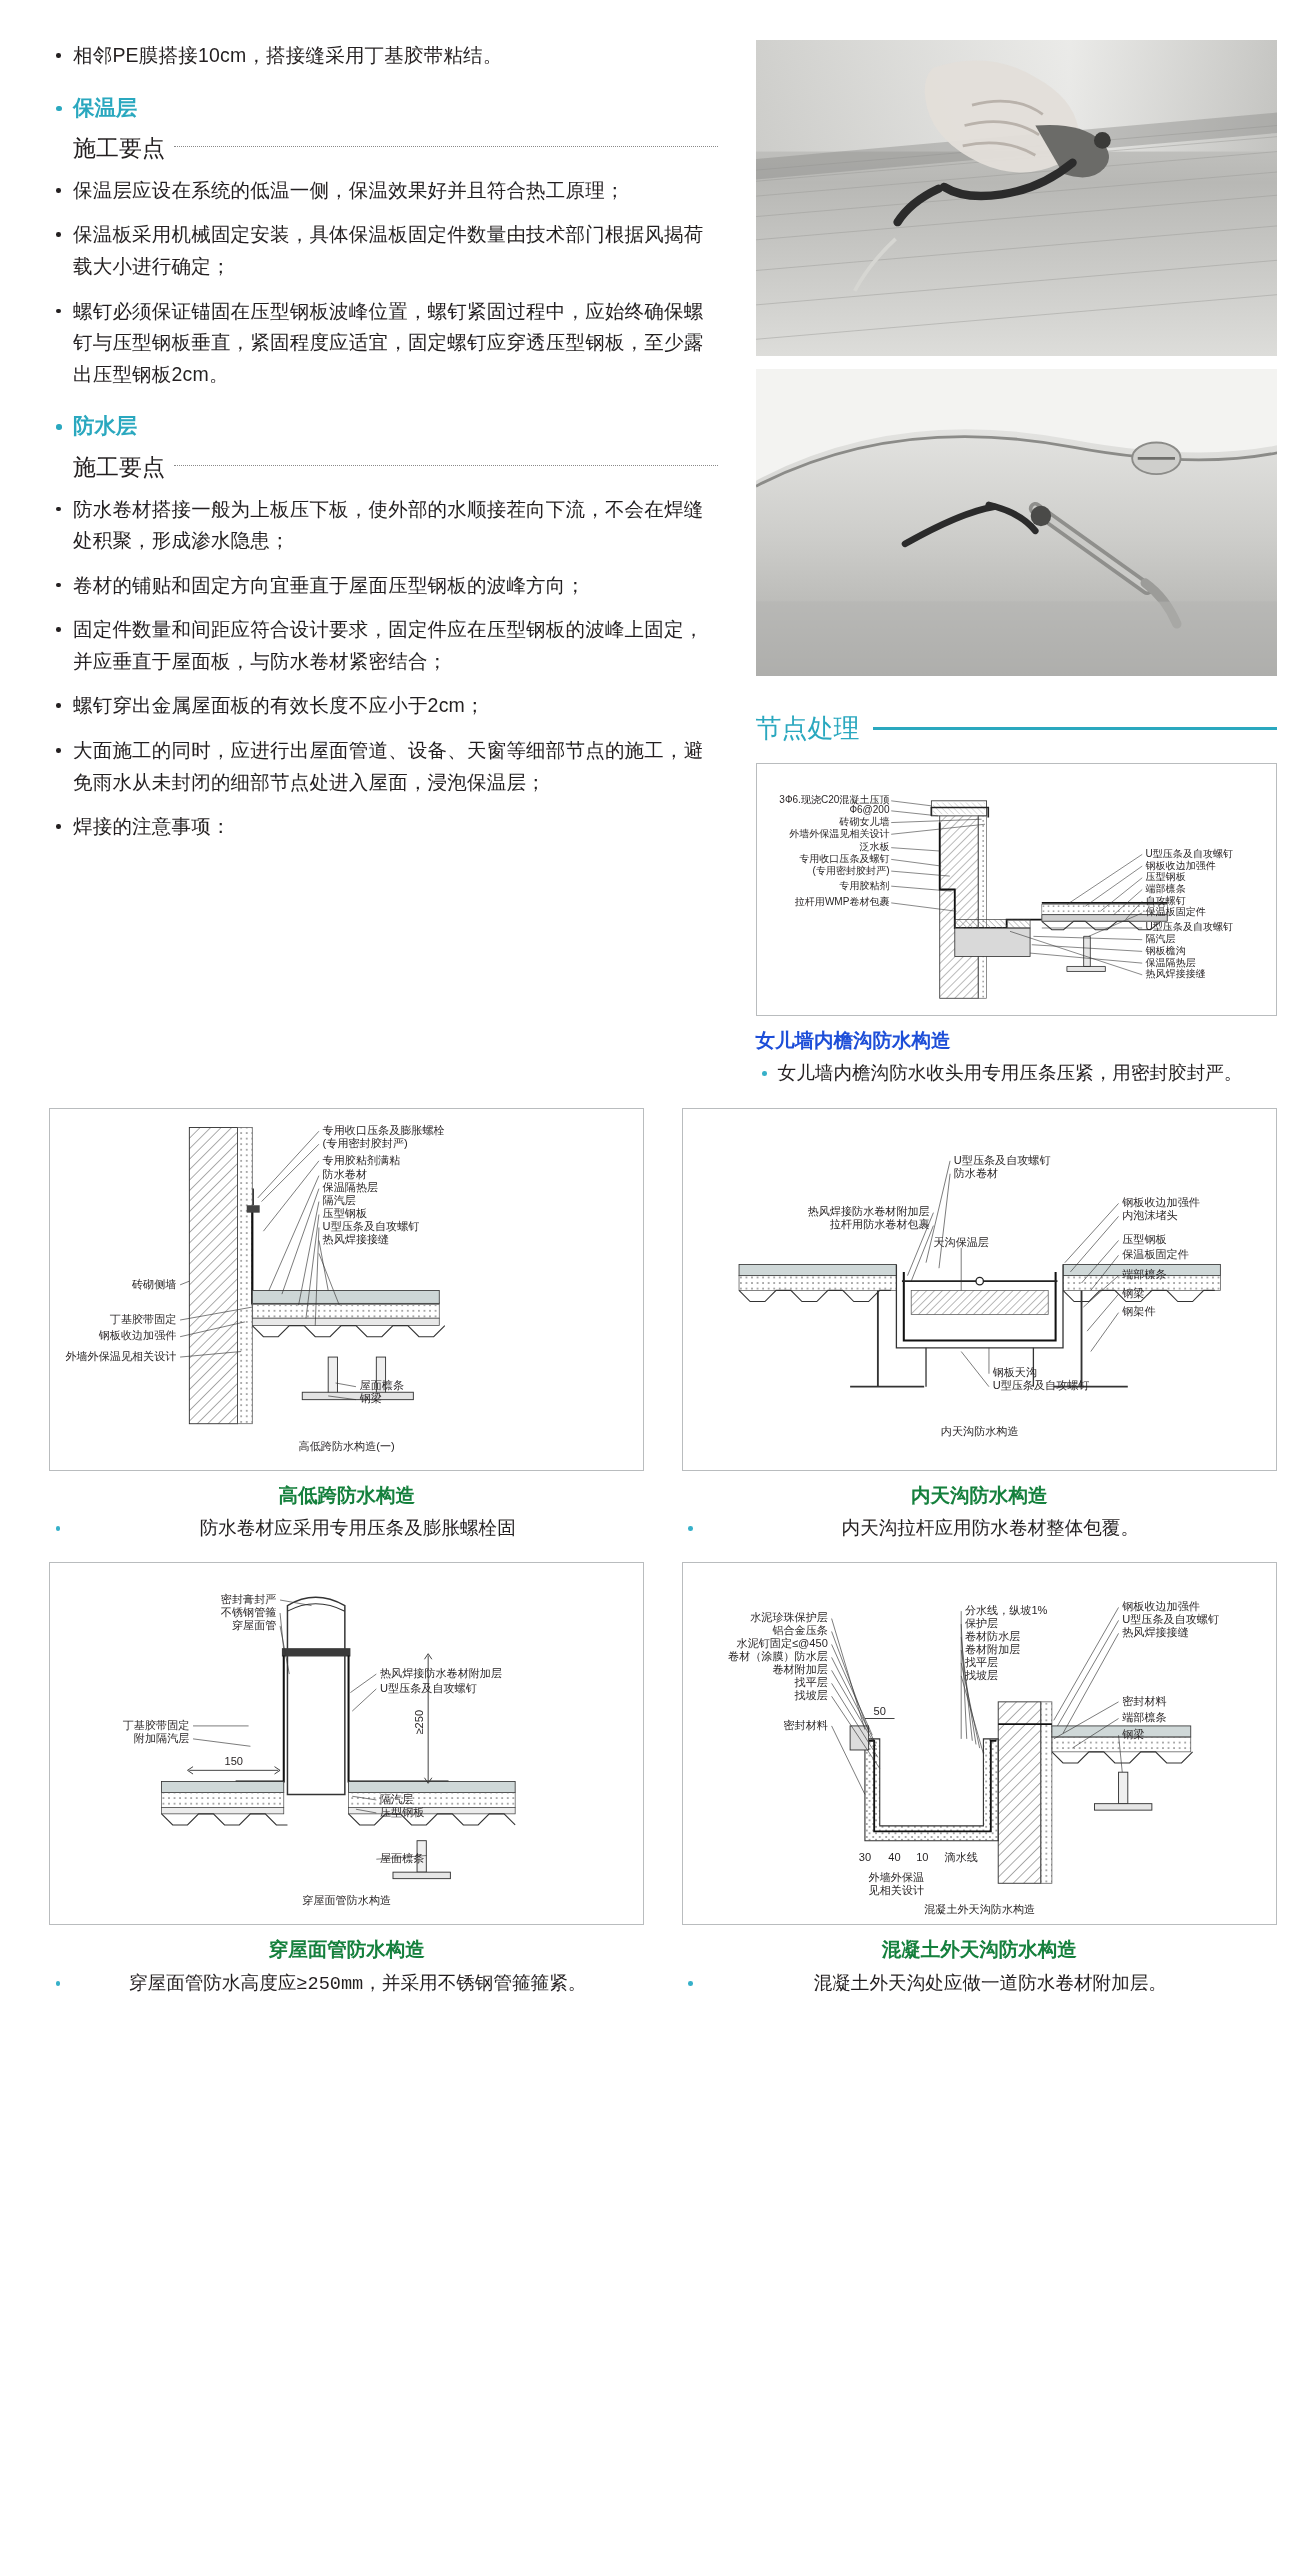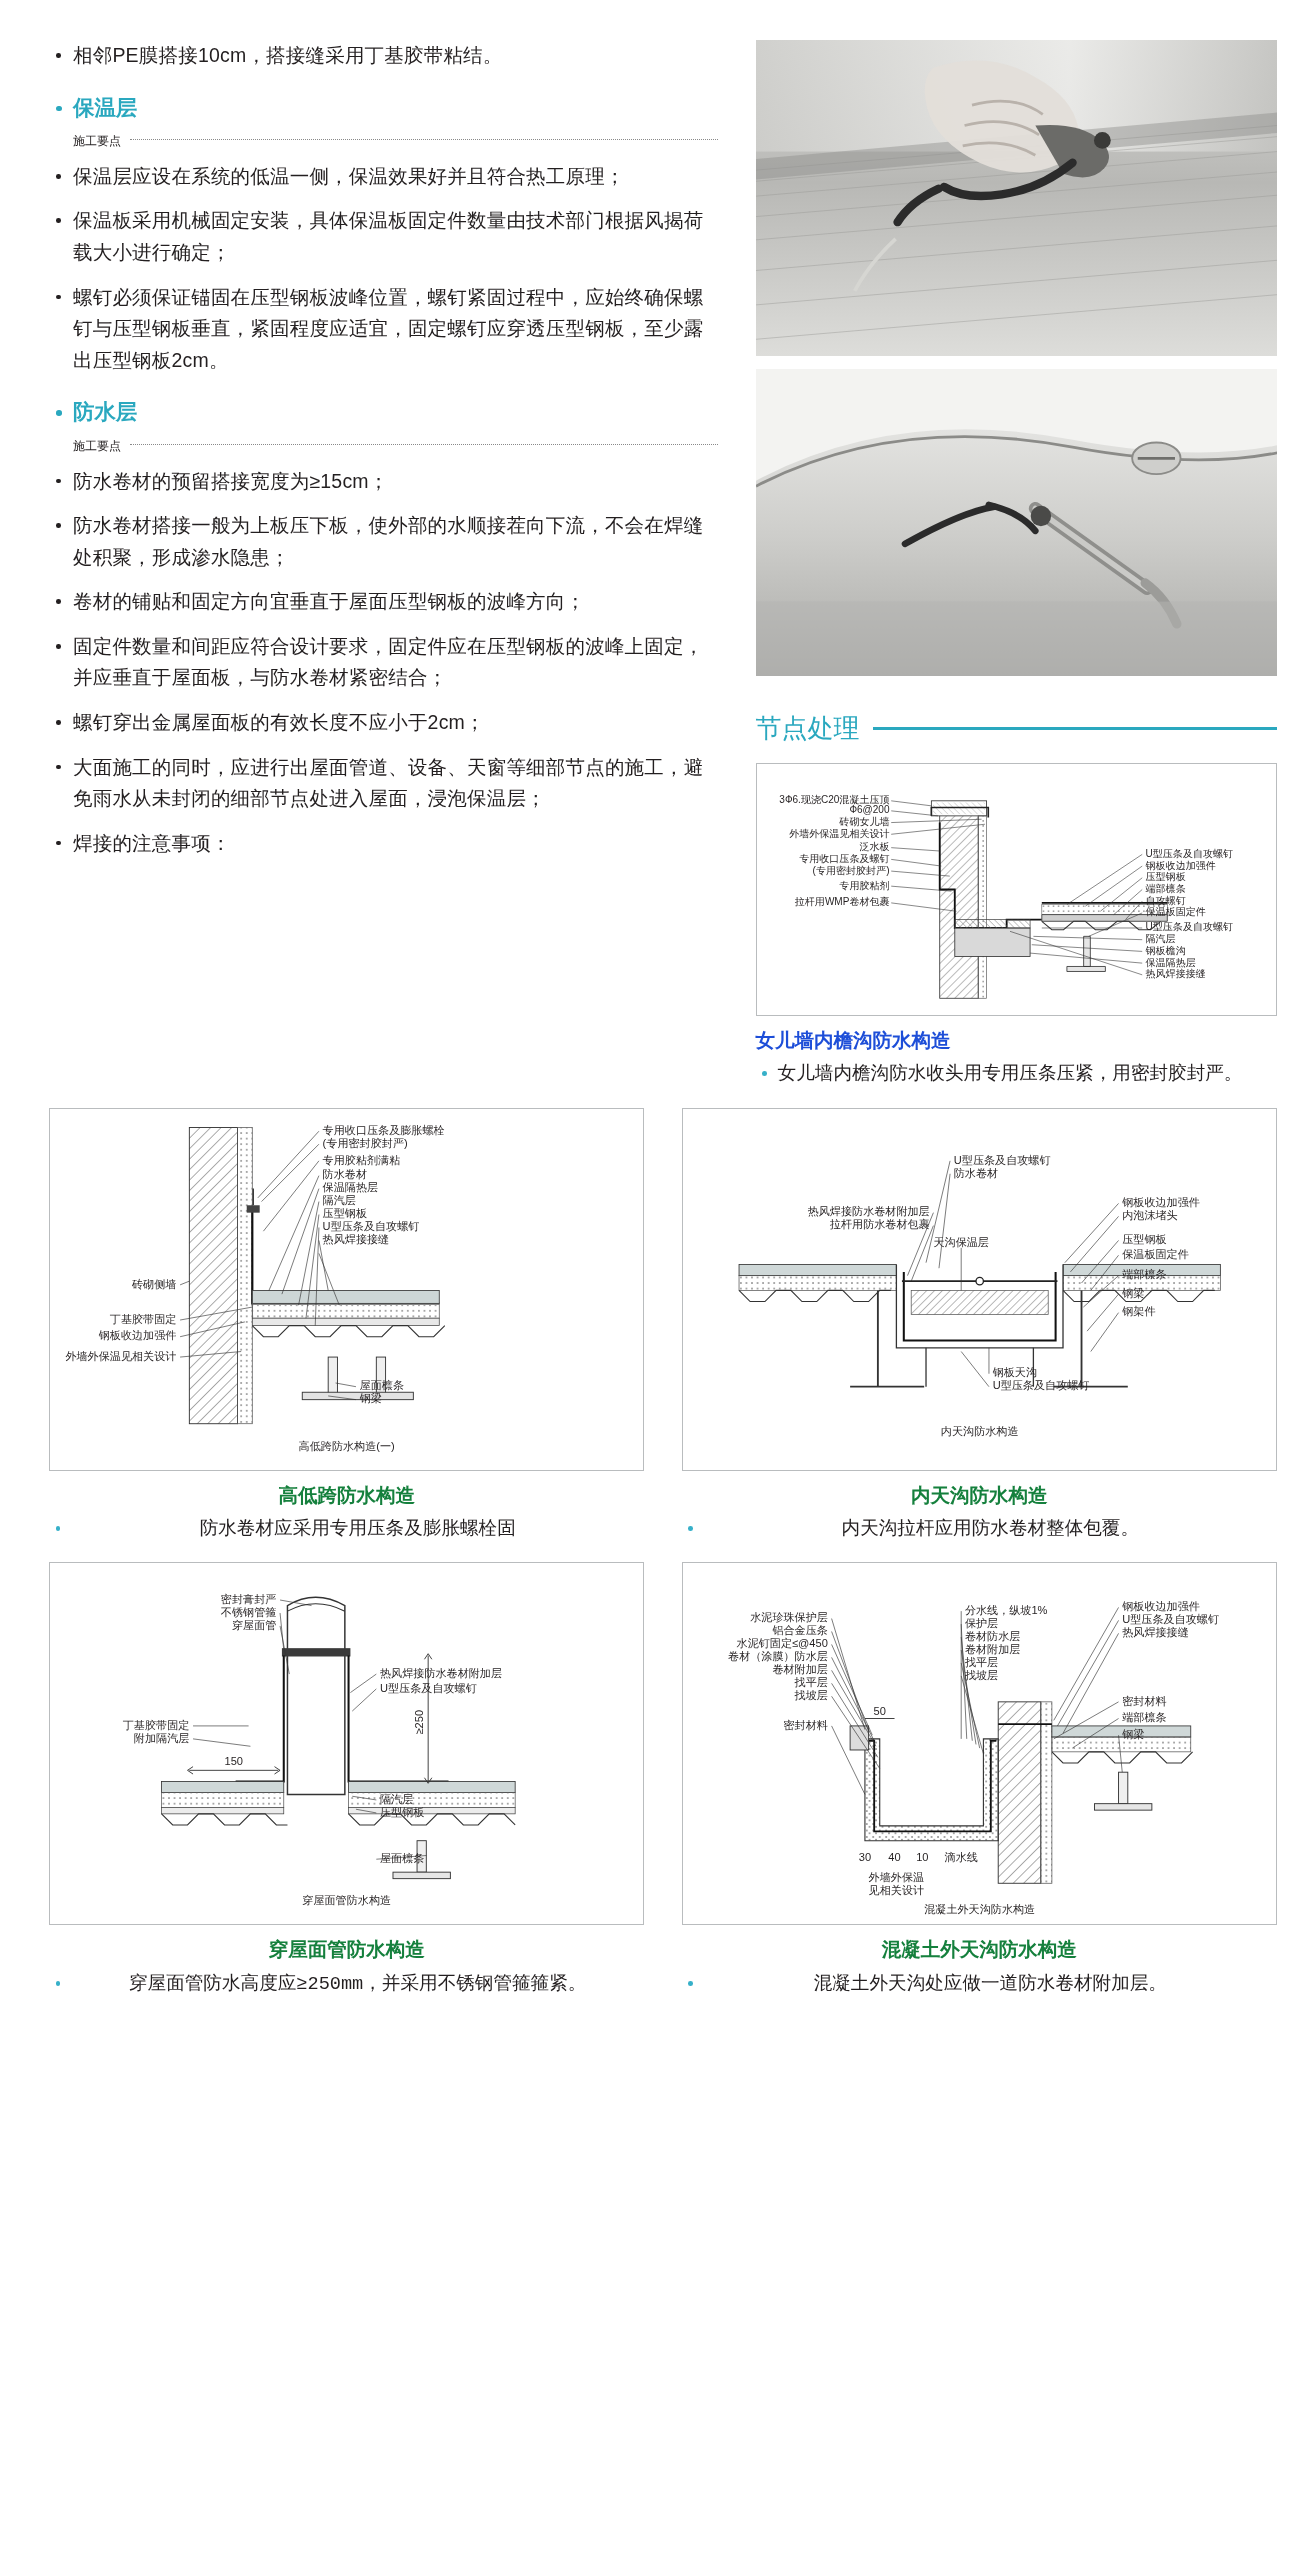--- a/index.html
+++ b/index.html
@@ -44,21 +44,21 @@
     line-height:1.4;
   }
   .heading-teal:before{
     content:"";
     position:absolute;left:7.4px;top:12px;width:5.6px;height:5.6px;border-radius:50%;
     background:#2aa8bf;
   }
   .subhead{
     display:flex;align-items:center;
     margin:5.6px 0 11px 24px;
-    font-size:12px;
+    font-size:23px;
     color:#231f20;
   }
   .subhead .txt{white-space:nowrap;padding-right:9.3px;font-weight:normal;}
   .subhead .dots{
     flex:1;height:0.9px;
     border-bottom:1.9px dotted #8a8a8a;
     margin-bottom:3.7px;
   }
   .sub-item{
     position:relative;
@@ -171,21 +171,20 @@
         </ul>
       </div>
 
       <div>
         <div class="heading-teal">防水层</div>
         <div class="subhead">
           <span class="txt">施工要点</span>
           <span class="dots"></span>
         </div>
         <ul class="plain">
-          <li class="bullet">防水卷材的预留搭接宽度为≥15cm；</li>
           <li class="bullet">防水卷材搭接一般为上板压下板，使外部的水顺接茬向下流，不会在焊缝处积聚，形成渗水隐患；</li>
           <li class="bullet">卷材的铺贴和固定方向宜垂直于屋面压型钢板的波峰方向；</li>
           <li class="bullet">固定件数量和间距应符合设计要求，固定件应在压型钢板的波峰上固定，并应垂直于屋面板，与防水卷材紧密结合；</li>
           <li class="bullet">螺钉穿出金属屋面板的有效长度不应小于2cm；</li>
           <li class="bullet">大面施工的同时，应进行出屋面管道、设备、天窗等细部节点的施工，避免雨水从未封闭的细部节点处进入屋面，浸泡保温层；</li>
           <li class="bullet">焊接的注意事项：</li>
         </ul>
       </div>
 
     </div>

